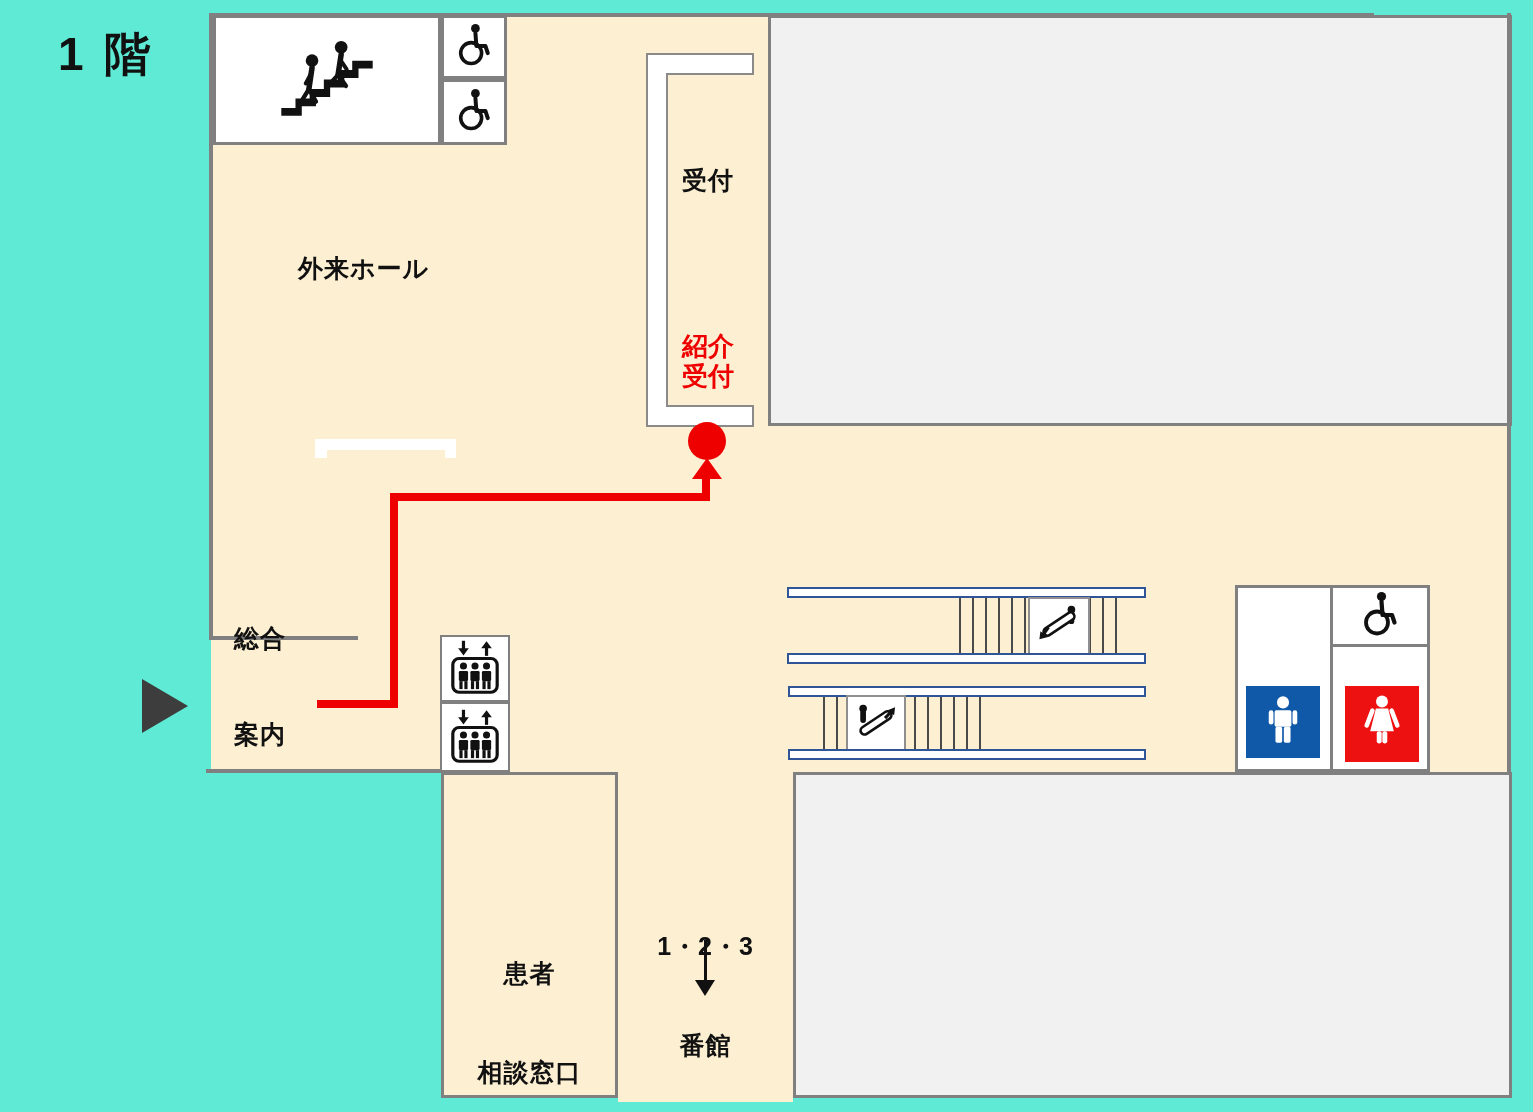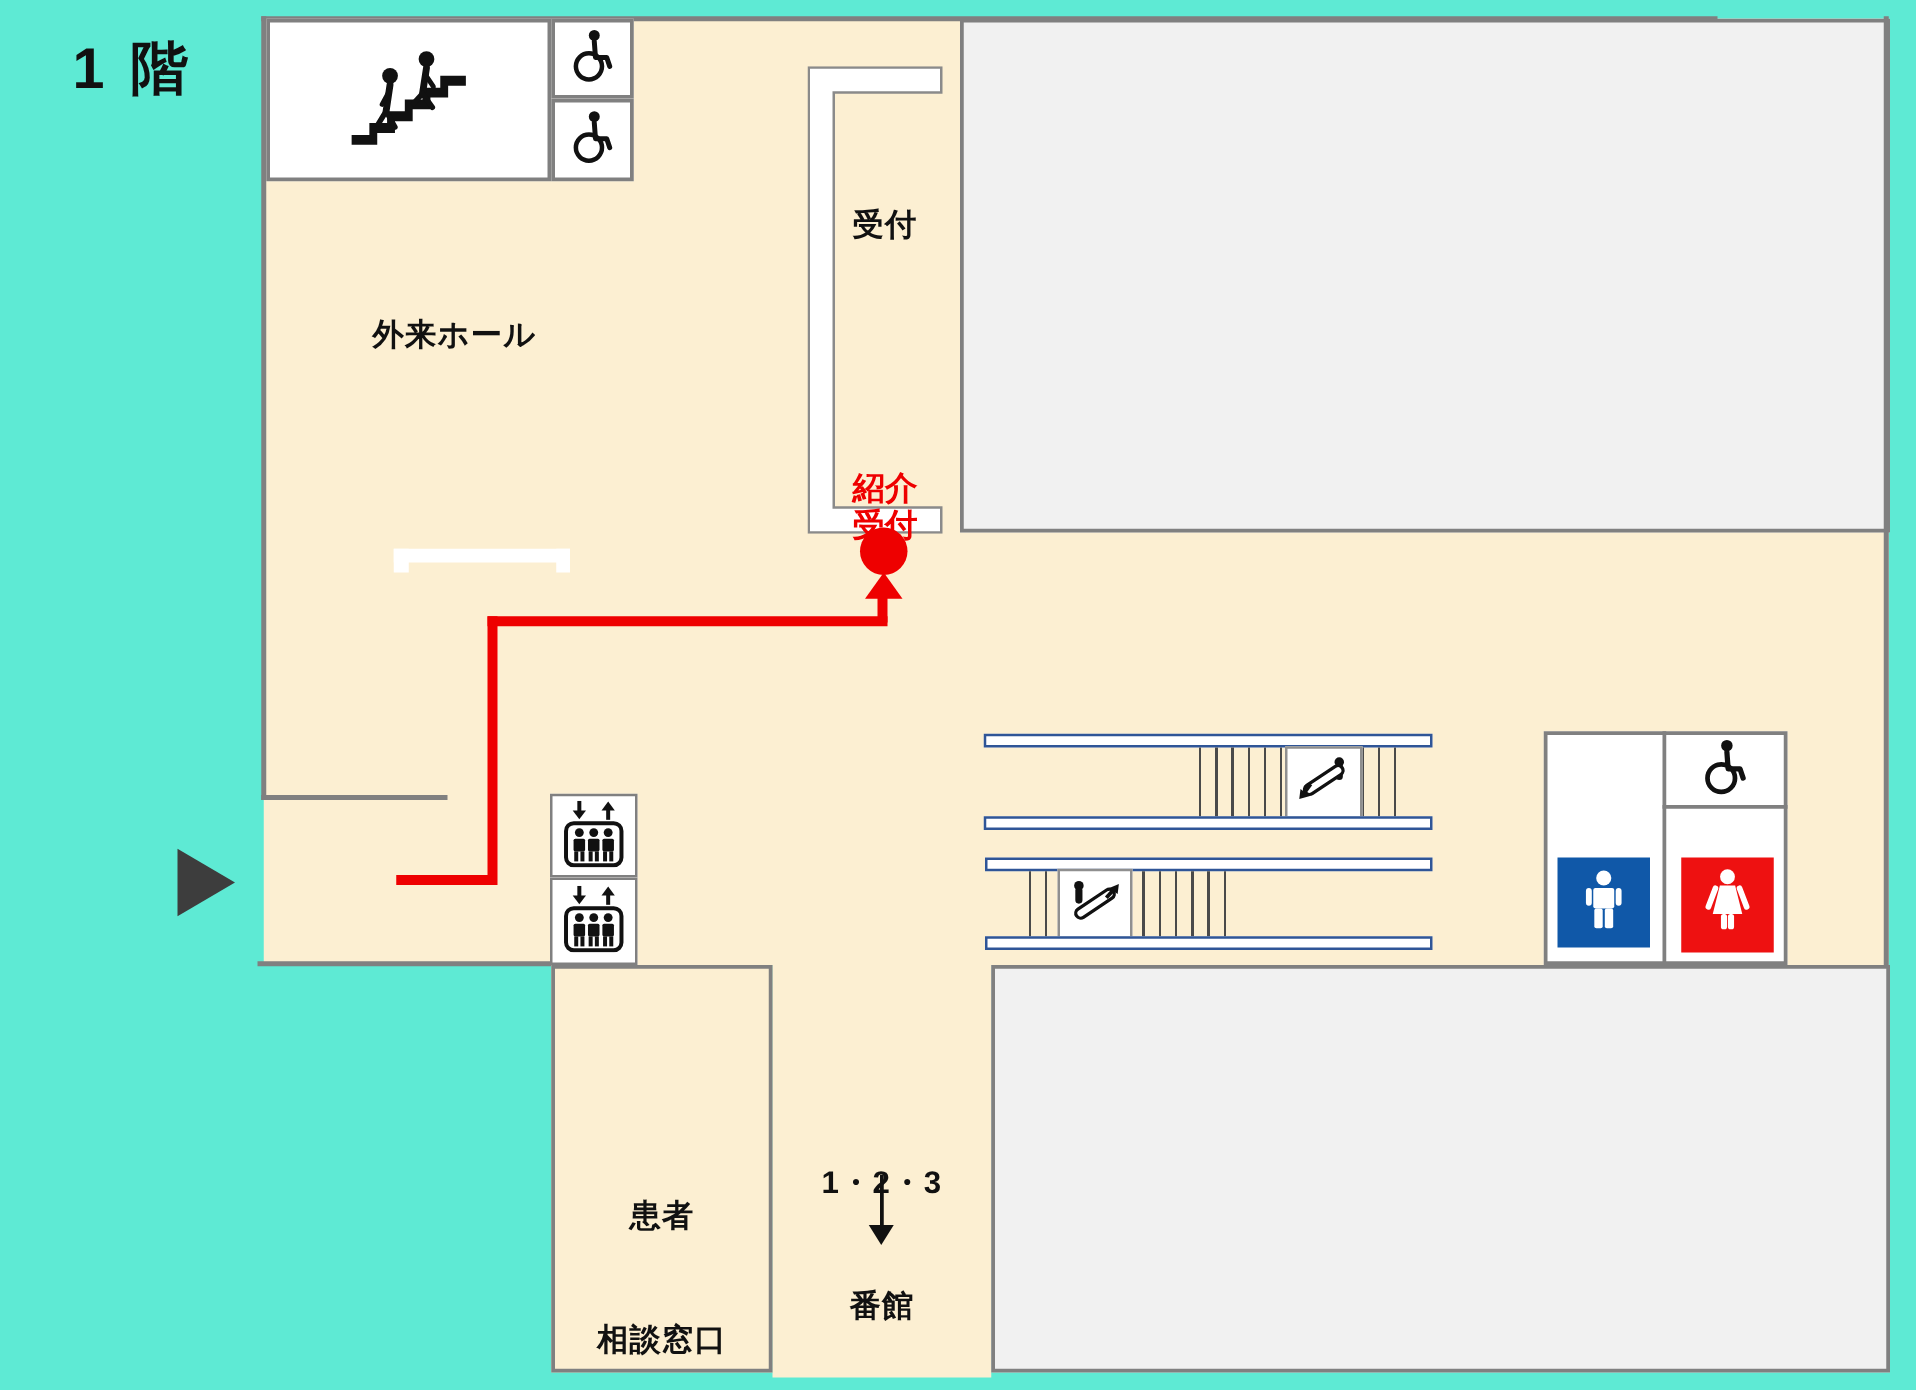--- a/index.html
+++ b/index.html
@@ -5,21 +5,21 @@
   html,body{margin:0;padding:0;background:#fff;}
   #stage{position:relative;width:1533px;height:1112px;background:#5eead4;overflow:hidden;
          font-family:"Liberation Sans","DejaVu Sans",sans-serif;font-weight:bold;color:#111;}
   .abs{position:absolute;}
   .cream{background:#FCEFD2;}
   .grayline{background:#808080;}
   .bldg{background:#F1F1F1;border:3px solid #808080;box-sizing:border-box;}
   .whitebox{background:#fff;border:3px solid #808080;box-sizing:border-box;}
   .lbl{white-space:pre;line-height:32px;font-size:25px;letter-spacing:1px;}
   .center{text-align:center;}
-  .red{color:#EE0000;margin-top:44px;}
+  .red{color:#EE0000;}
   .redfill{background:#EE0000;}
   .railbar{background:#fff;border:2px solid #2F5597;box-sizing:border-box;}
   .steps{background:repeating-linear-gradient(to right,transparent 0,transparent 11px,#4a4a4a 11px,#4a4a4a 13px);}
   .escbox{background:#fff;border:2px solid #8f8f8f;box-sizing:border-box;display:flex;align-items:center;justify-content:center;}
   .elevbox{background:#fff;border:2px solid #808080;box-sizing:border-box;display:flex;align-items:center;justify-content:center;}
   .iconcell{display:flex;align-items:center;justify-content:center;}
 </style>
 </head>
 <body>
 
@@ -84,20 +84,24 @@
   <div class="abs lbl center" style="left:660px;top:164px;width:96px;">受付</div>
   <div class="abs center red" style="left:660px;top:331px;width:96px;font-size:26px;line-height:30px;">
     <div>紹介</div>
     <div>受付</div>
   </div>
 
   <div class="abs lbl" style="left:298px;top:252px;">外来ホール</div>
   <div class="abs" style="left:315px;top:439px;width:141px;height:19px;box-sizing:border-box;
        border-top:11px solid #fff;border-left:12px solid #fff;border-right:11px solid #fff;"></div>
 
+  <div class="abs lbl" style="left:234px;top:558px;">
+    <div>総合</div>
+    <div>案内</div>
+  </div>
 
   <div class="abs" style="left:142px;top:679px;width:0;height:0;
        border-top:27px solid transparent;border-bottom:27px solid transparent;border-left:46px solid #3D3D3D;"></div>
 
   <div class="abs redfill" style="left:317px;top:700px;width:80px;height:8px;"></div>
   <div class="abs redfill" style="left:390px;top:493px;width:8px;height:215px;"></div>
   <div class="abs redfill" style="left:390px;top:493px;width:320px;height:8px;"></div>
   <div class="abs redfill" style="left:702px;top:478px;width:8px;height:20px;"></div>
   <div class="abs" style="left:692px;top:458px;width:0;height:0;
        border-left:15px solid transparent;border-right:15px solid transparent;border-bottom:21px solid #EE0000;"></div>

